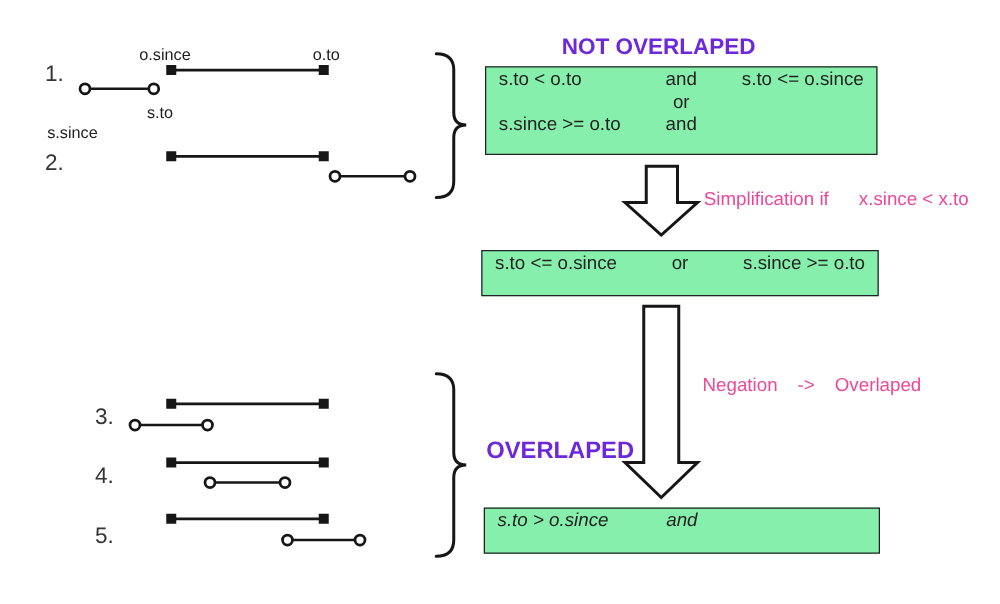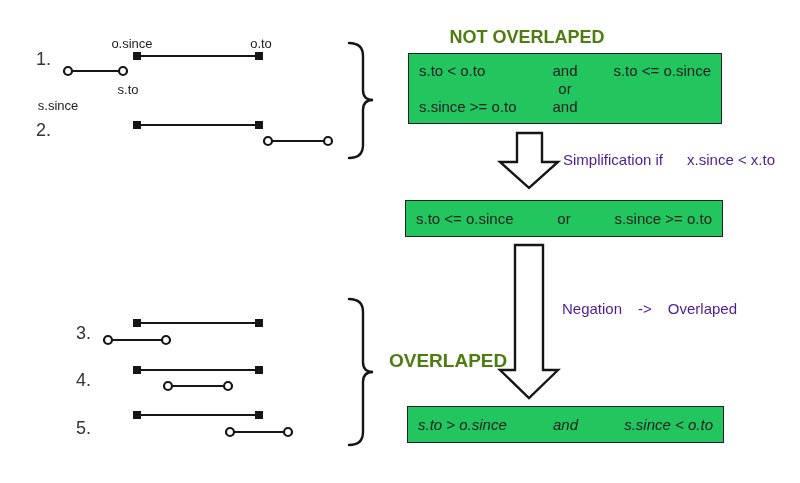--- a/index.html
+++ b/index.html
@@ -4,34 +4,34 @@
 <style>
   html, body { margin:0; padding:0; background:#fff; }
   .canvas {
     position:relative; width:800px; height:483px; background:#ffffff;
     font-family:"Liberation Sans", sans-serif; color:#222; overflow:hidden;border-radius:18px;
   }
   .abs { position:absolute; }
   svg.gfx { position:absolute; left:0; top:0; }
   .case-num { font-size:18px; color:#333; }
   .pt-label { font-size:13px; width:64px; text-align:center; color:#222; }
-  .big-title { font-weight:bold; font-size:18px; color:#4d7c0f; }
+  .big-title { font-weight:bold; font-size:18px; color:#6d28d9; }
   .cond-box {
-    position:absolute; border:1.6px solid #222; background:#22c55e;
-    display:flex; flex-direction:column; justify-content:center; box-sizing:border-box;margin-left:20px;
+    position:absolute; border:1.6px solid #222; background:#86efac;
+    display:flex; flex-direction:column; box-sizing:border-box;
   }
   .cond-row {
     display:grid; grid-template-columns:1fr auto 1fr; width:100%;
     box-sizing:border-box; padding:0 10px; font-size:15px; line-height:19px;
   }
   .cond-row .l { text-align:left; }
   .cond-row .m { text-align:center; padding:0 6px; }
   .cond-row .r { text-align:right; }
   .or-row { text-align:center; font-size:15px; line-height:17px; }
-  .annot { display:flex; font-size:15px; color:#4c1d95; white-space:nowrap; }
+  .annot { display:flex; font-size:15px; color:#ec4899; white-space:nowrap; }
 </style>
 </head>
 <body>
 
 <div class="canvas">
 
   <svg class="gfx" width="800" height="483" viewBox="0 0 800 483">
 
     <g>
       <line x1="137" y1="56" x2="259" y2="56" stroke="#161616" stroke-width="2.2"></line>
@@ -129,17 +129,16 @@
     <span>-&gt;</span>
     <span>Overlaped</span>
   </div>
 
   <div class="abs big-title" style="left:389px; top:350px; font-size:19px;">OVERLAPED</div>
 
   <div class="cond-box" style="left:387px; top:406px; width:317px; height:37px;font-style:italic;">
     <div class="cond-row">
       <span class="l">s.to &gt; o.since</span>
       <span class="m">and</span>
-      <span class="r">s.since &lt; o.to</span>
     </div>
   </div>
 
 </div>
 
 </body></html>

